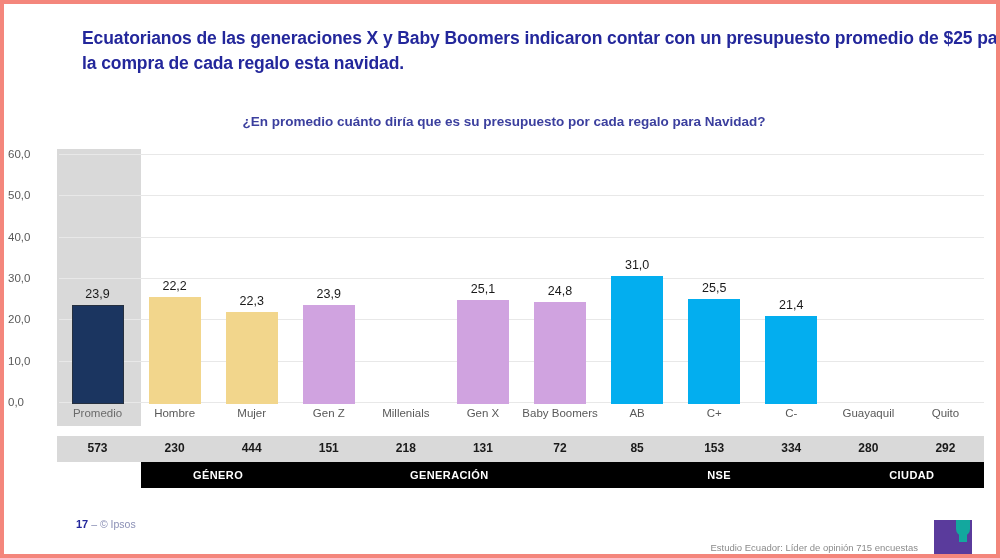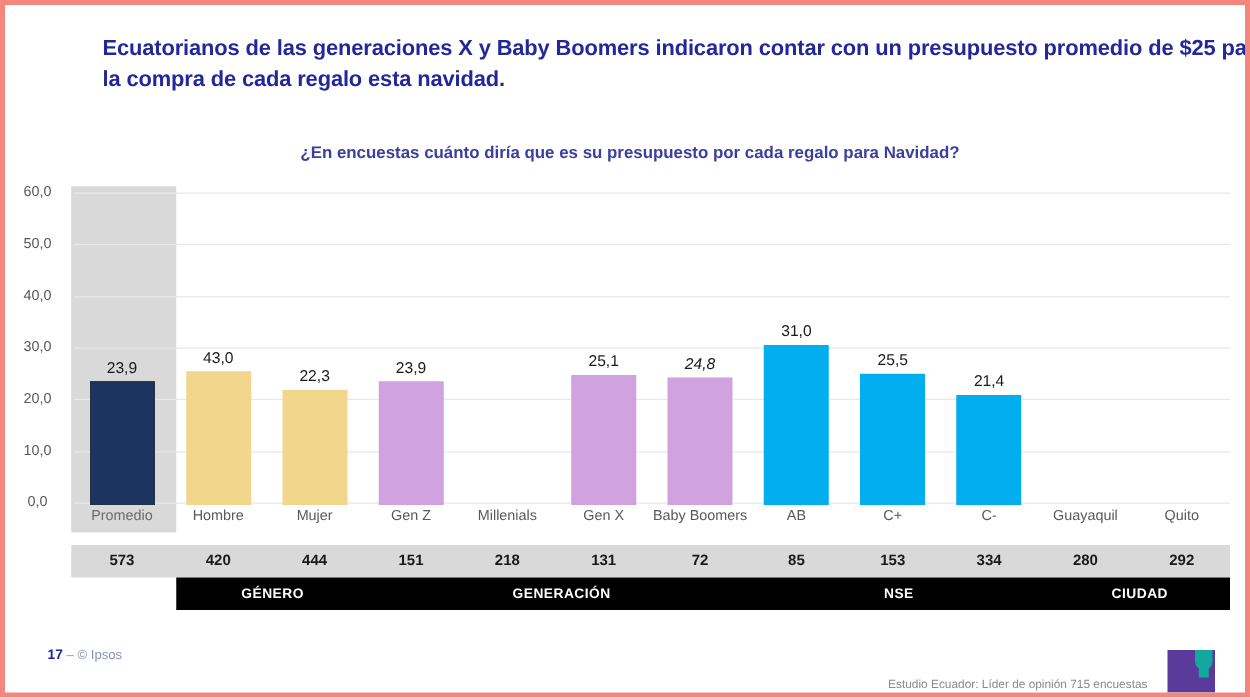--- a/index.html
+++ b/index.html
@@ -53,21 +53,21 @@
   .gridline {
     position: absolute;
     left: 0; width: 925px;
     height: 1px;
     background: #e8e8e8;
   }
   .ytick {
     position: absolute;
     right: 952px;           
     width: 44px;
-    text-align: center;
+    text-align: left;
     font-size: 11.5px;
     color: #595959;
     transform: translateY(-50%);
   }
   #yaxis {
     position: absolute;
     left: 0; top: 0; width: 1000px; height: 250px;
   }
 
   
@@ -153,20 +153,21 @@
   #footer-left {
     position: absolute;
     left: 34px; top: 514px;
     font-size: 10.5px;
     color: #8a8fb5;
   }
   #footer-left .pagenum {
     font-weight: bold;
     color: #23279b;
     font-size: 11px;
+    margin-left: 38px;
   }
   #footer-source {
     position: absolute;
     right: 78px; top: 538px;
     font-size: 9.5px;
     color: #8a8a8a;
     margin-left: 32px;
   }
   #logo {
     position: absolute;
@@ -198,21 +199,21 @@
     font-family: "Liberation Sans", sans-serif;
     padding-left: 42px;
   }
 </style>
 </head>
 <body>
 
 <div id="slide">
 
   <div id="title">Ecuatorianos de las generaciones X y Baby Boomers indicaron contar con un presupuesto promedio de $25 para la compra de cada regalo esta navidad.</div>
-  <div id="subtitle">¿En encuestas cuánto diría que es su presupuesto por cada regalo para Navidad?</div>
+  <div id="subtitle">¿En promedio cuánto diría que es su presupuesto por cada regalo para Navidad?</div>
 
   <div id="chart">
     <div id="highlight-col"></div>
     <div id="yaxis">
         <div class="ytick" style="top: 248px;">0,0</div>
         <div class="ytick" style="top: 206.667px;">10,0</div>
         <div class="ytick" style="top: 165.333px;">20,0</div>
         <div class="ytick" style="top: 124px;">30,0</div>
         <div class="ytick" style="top: 82.6667px;">40,0</div>
         <div class="ytick" style="top: 41.3333px;">50,0</div>
@@ -226,35 +227,35 @@
         <div class="gridline" style="top: 82.6667px;"></div>
         <div class="gridline" style="top: 41.3333px;"></div>
         <div class="gridline" style="top: 0px;"></div>
       </div>
   <div class="bar-slot" style="left: 67.5417px; width: 52px;">
         <div class="bar avg" title="Promedio: 23,9" style="height: 98.7867px; background: rgb(27, 53, 96);"></div>
         <div class="bar-value" style="bottom: 102.787px;">23,9</div>
       </div>
       <div class="bar-slot" style="left: 144.625px; width: 52px;">
         <div class="bar" title="Hombre: 25,9" style="height: 107.053px; background: rgb(242, 214, 140);"></div>
-        <div class="bar-value" style="bottom: 111.053px;">43,0</div>
+        <div class="bar-value" style="bottom: 111.053px;">22,2</div>
       </div>
       <div class="bar-slot" style="left: 221.708px; width: 52px;">
         <div class="bar" title="Mujer: 22,3" style="height: 92.1733px; background: rgb(242, 214, 140);"></div>
         <div class="bar-value" style="bottom: 96.1733px;">22,3</div>
       </div>
       <div class="bar-slot" style="left: 298.792px; width: 52px;">
         <div class="bar" title="Gen Z: 23,9" style="height: 98.7867px; background: rgb(208, 163, 224);"></div>
         <div class="bar-value" style="bottom: 102.787px;">23,9</div>
       </div>
       <div class="bar-slot" style="left: 452.958px; width: 52px;">
         <div class="bar" title="Gen X: 25,1" style="height: 103.747px; background: rgb(208, 163, 224);"></div>
         <div class="bar-value" style="bottom: 107.747px;">25,1</div>
       </div>
-      <div class="bar-slot" style="left: 530.042px; width: 52px; font-style: italic;">
+      <div class="bar-slot" style="left: 530.042px; width: 52px;">
         <div class="bar" title="Baby Boomers: 24,8" style="height: 102.507px; background: rgb(208, 163, 224);"></div>
         <div class="bar-value" style="bottom: 106.507px;">24,8</div>
       </div>
       <div class="bar-slot" style="left: 607.125px; width: 52px;">
         <div class="bar" title="AB: 31,0" style="height: 128.133px; background: rgb(3, 174, 239);"></div>
         <div class="bar-value" style="bottom: 132.133px;">31,0</div>
       </div>
       <div class="bar-slot" style="left: 684.208px; width: 52px;">
         <div class="bar" title="C+: 25,5" style="height: 105.4px; background: rgb(3, 174, 239);"></div>
         <div class="bar-value" style="bottom: 109.4px;">25,5</div>
@@ -275,21 +276,21 @@
       <div class="catlabel" style="left: 517.5px; width: 77.0833px;">Baby Boomers</div>
       <div class="catlabel" style="left: 594.583px; width: 77.0833px;">AB</div>
       <div class="catlabel" style="left: 671.667px; width: 77.0833px;">C+</div>
       <div class="catlabel" style="left: 748.75px; width: 77.0833px;">C-</div>
       <div class="catlabel" style="left: 825.833px; width: 77.0833px;">Guayaquil</div>
       <div class="catlabel" style="left: 902.917px; width: 77.0833px;">Quito</div>
     </div>
 
   <div id="counts-row">
       <div class="count" style="left: 2px; width: 77.0833px;">573</div>
-      <div class="count" style="left: 79.0833px; width: 77.0833px;">420</div>
+      <div class="count" style="left: 79.0833px; width: 77.0833px;">230</div>
       <div class="count" style="left: 156.167px; width: 77.0833px;">444</div>
       <div class="count" style="left: 233.25px; width: 77.0833px;">151</div>
       <div class="count" style="left: 310.333px; width: 77.0833px;">218</div>
       <div class="count" style="left: 387.417px; width: 77.0833px;">131</div>
       <div class="count" style="left: 464.5px; width: 77.0833px;">72</div>
       <div class="count" style="left: 541.583px; width: 77.0833px;">85</div>
       <div class="count" style="left: 618.667px; width: 77.0833px;">153</div>
       <div class="count" style="left: 695.75px; width: 77.0833px;">334</div>
       <div class="count" style="left: 772.833px; width: 77.0833px;">280</div>
       <div class="count" style="left: 849.917px; width: 77.0833px;">292</div>

